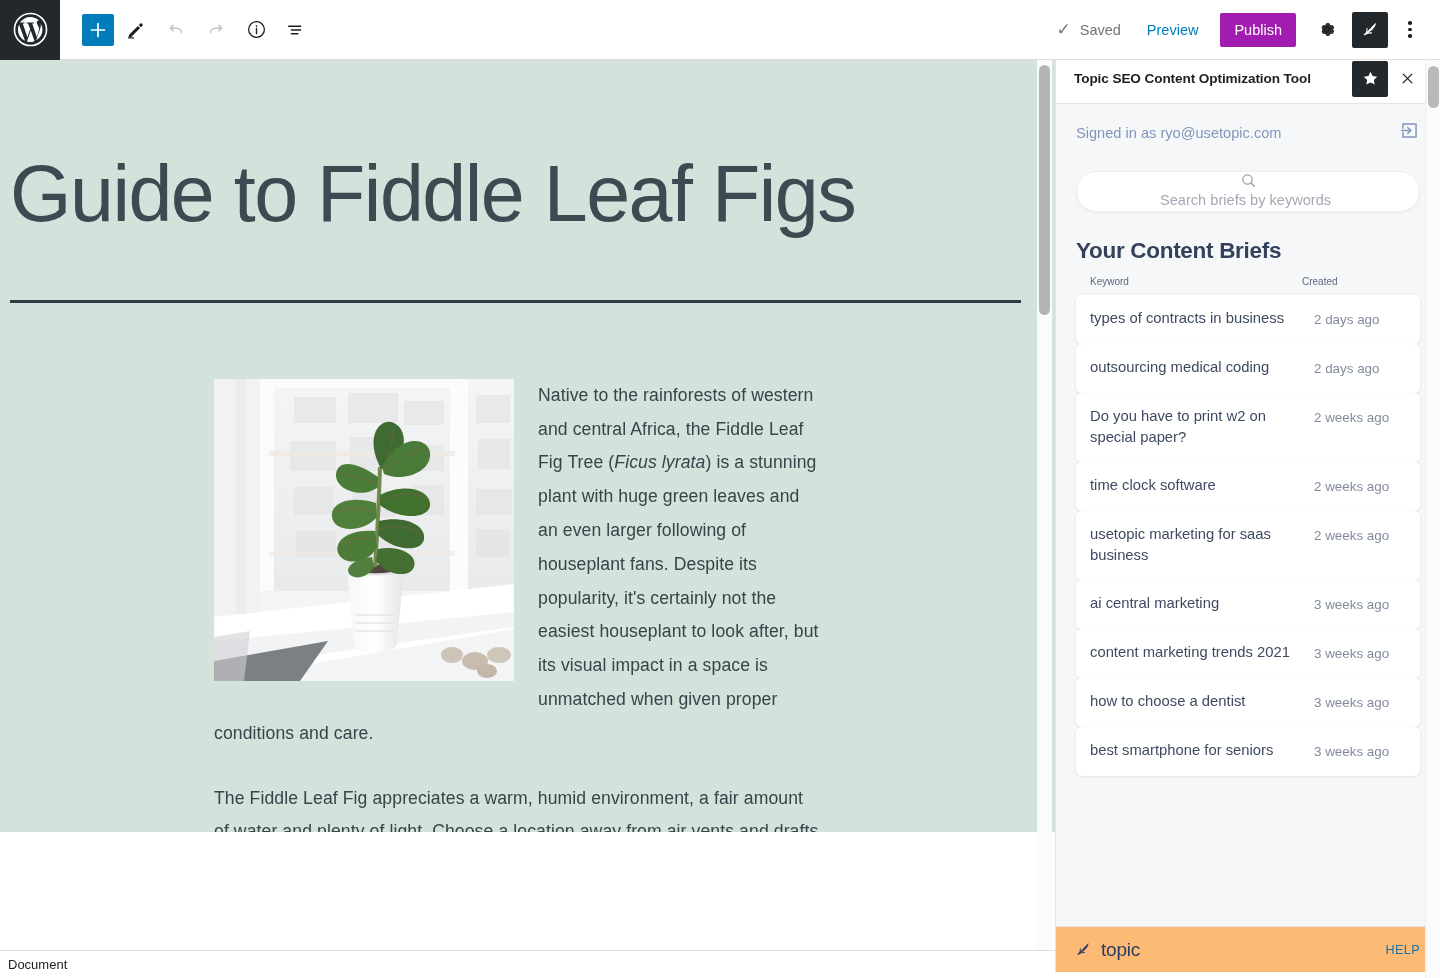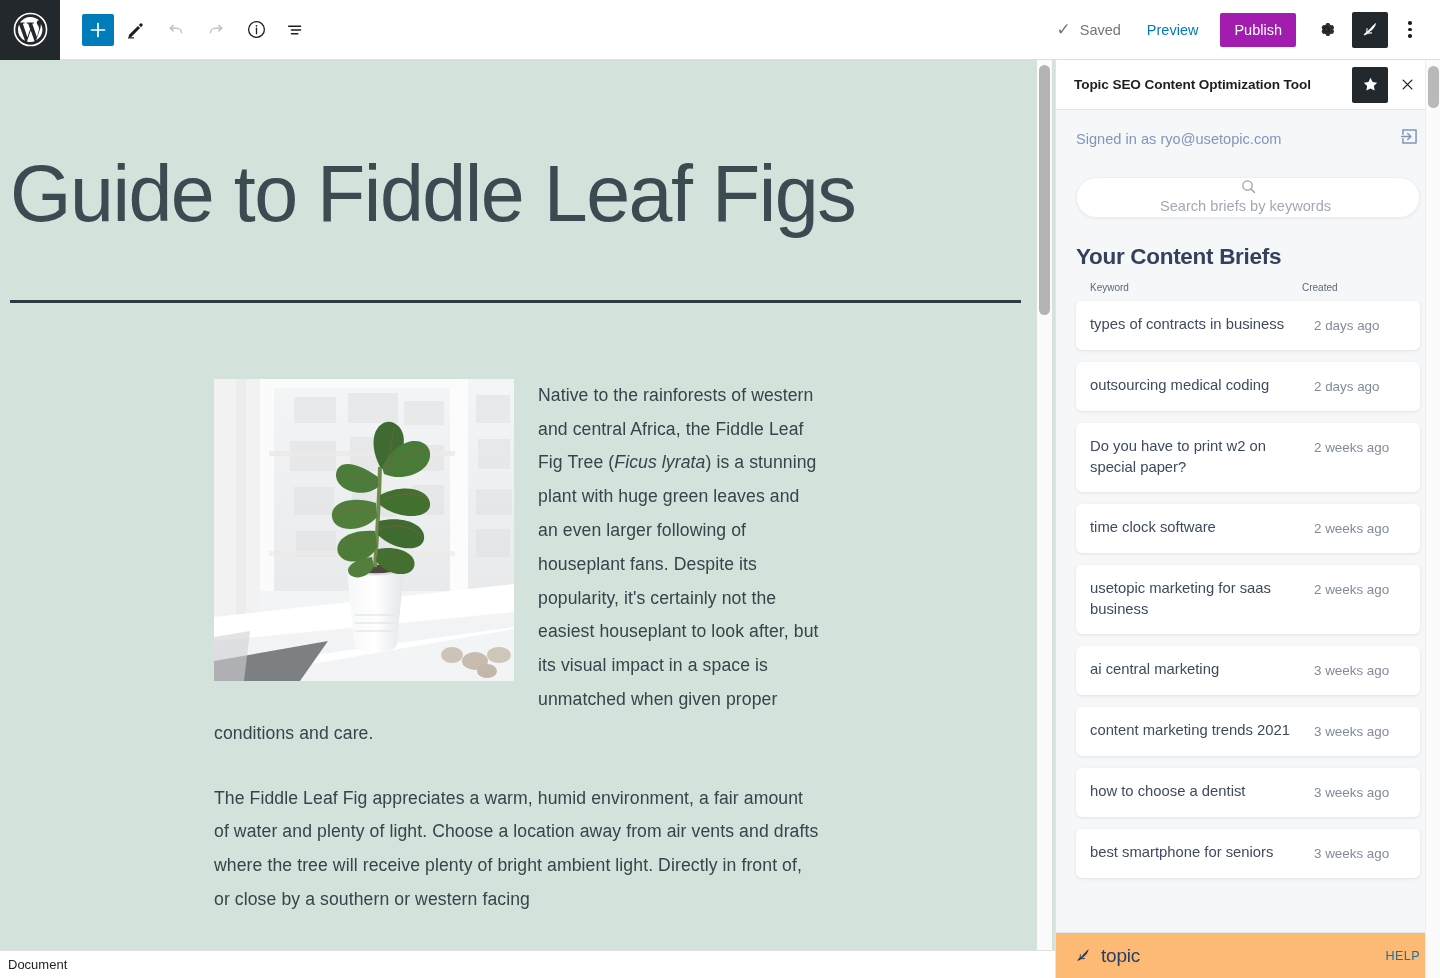--- a/index.html
+++ b/index.html
@@ -75,21 +75,21 @@
   }
   .kebab-btn .dots { display: flex; flex-direction: column; gap: 3px; }
   .kebab-btn .dots i {
     width: 3.5px; height: 3.5px; border-radius: 50%; background: #1e1e1e;
     display: block;
   }
 
   
   .editor-wrap {
     position: absolute; top: 60px; left: 0;
-    width: 1055px; height: 890px;
+    width: 1055px; height: 772px;
     background: #d3e2db;
     overflow: hidden;
   }
   .editor-inner {
     width: 1035px; height: 890px;
     background: #d3e2db;
     padding: 0;
     position: relative;
   }
   .post-title {
@@ -148,21 +148,21 @@
     background: #fff;
     border-top: 1px solid #e0e0e0;
     display: flex; align-items: center;
   }
   .statusbar .doc-label {
     font-size: 13px; color: #1e1e1e; padding-left: 8px;
   }
 
   
   .sidebar {
-    position: absolute; top: 60px; left: 1055px;
+    position: absolute; top: 54px; left: 1055px;
     width: 385px; height: 918px;
     background: #f6f7f8;
     border-left: 1px solid #e2e4e7;
     display: flex; flex-direction: column;
     overflow: hidden;
   }
   .sb-header {
     height: 50px; background: #fff;
     border-bottom: 1px solid #e2e4e7;
     display: flex; align-items: center;
@@ -220,21 +220,21 @@
   .search-input::placeholder { color: #a3a9b4; }
 
   .sb-h2.briefs { margin-top: 26px; }
   .brief-table-head {
     display: flex; padding: 12px 14px 8px 14px;
     font-size: 10px; color: #5c6880;
   }
   .brief-table-head .col-kw { flex: 1; }
   .brief-table-head .col-cr { width: 104px; }
 
-  .brief-list { display: flex; flex-direction: column; gap: 12px; }
+  .brief-list { display: flex; flex-direction: column; gap: 0; }
   .brief-card {
     background: #fff;
     border-radius: 6px;
     box-shadow: 0 1px 3px rgba(40,50,80,0.10);
     display: flex; align-items: flex-start;
     padding: 13px 14px 14px 14px;
     cursor: pointer;
     min-height: 48px;
   }
   .brief-kw {

